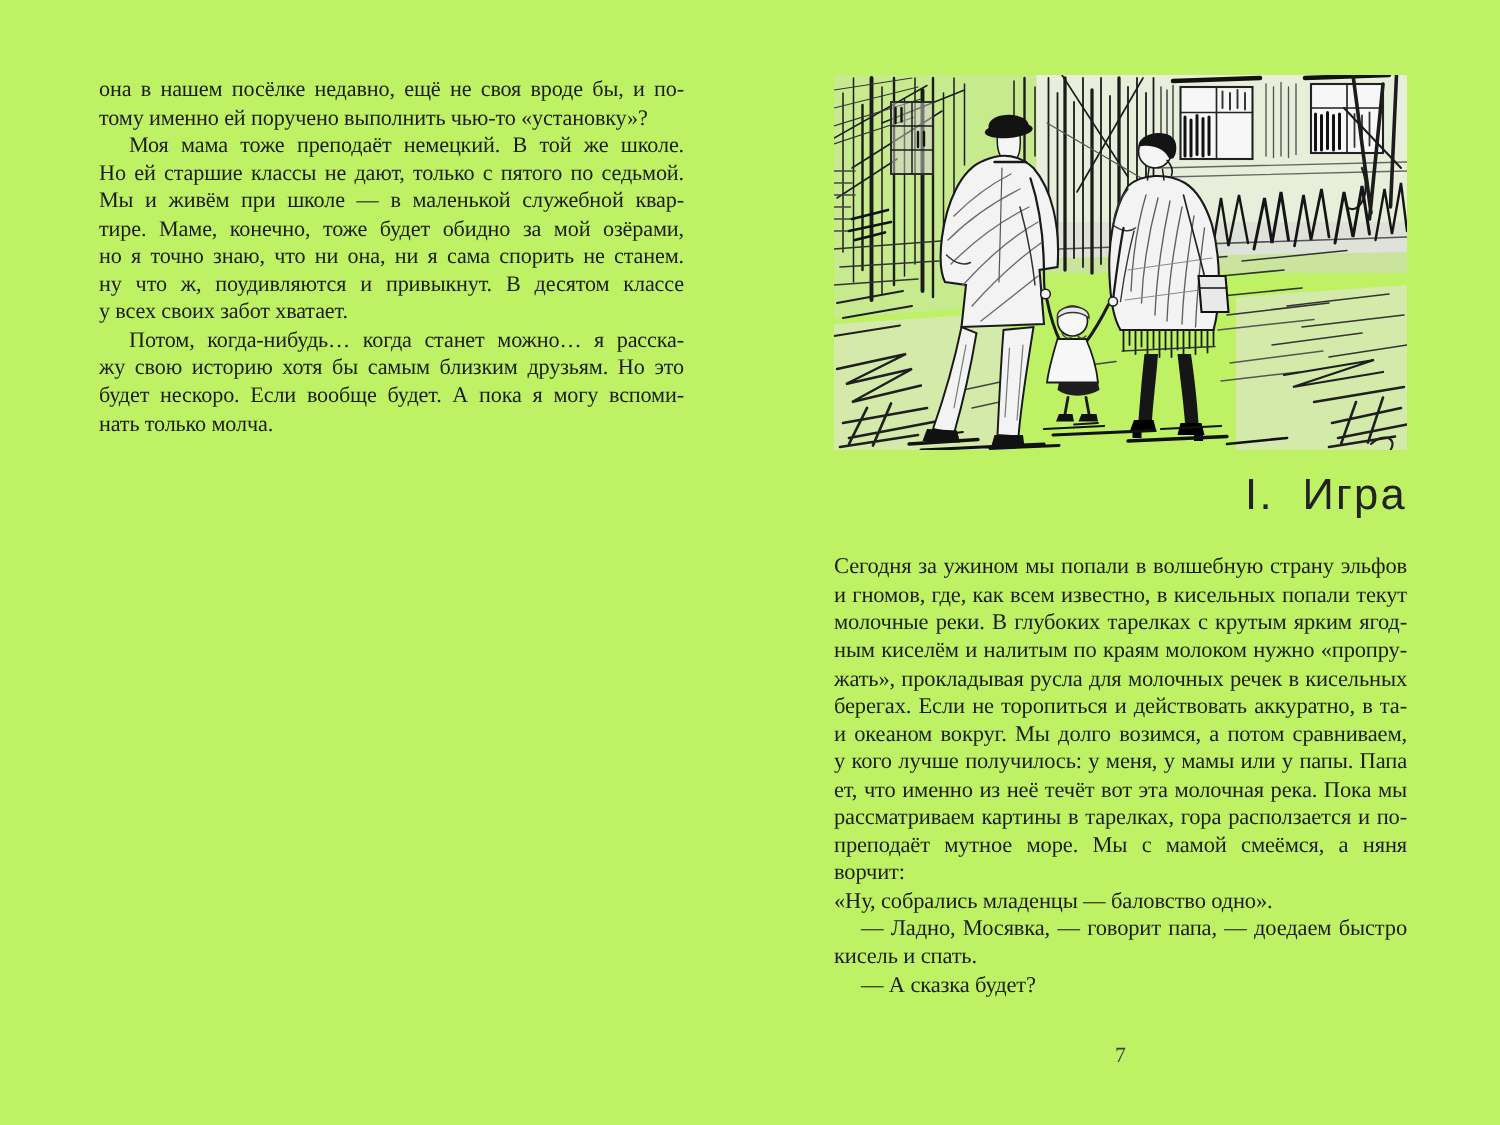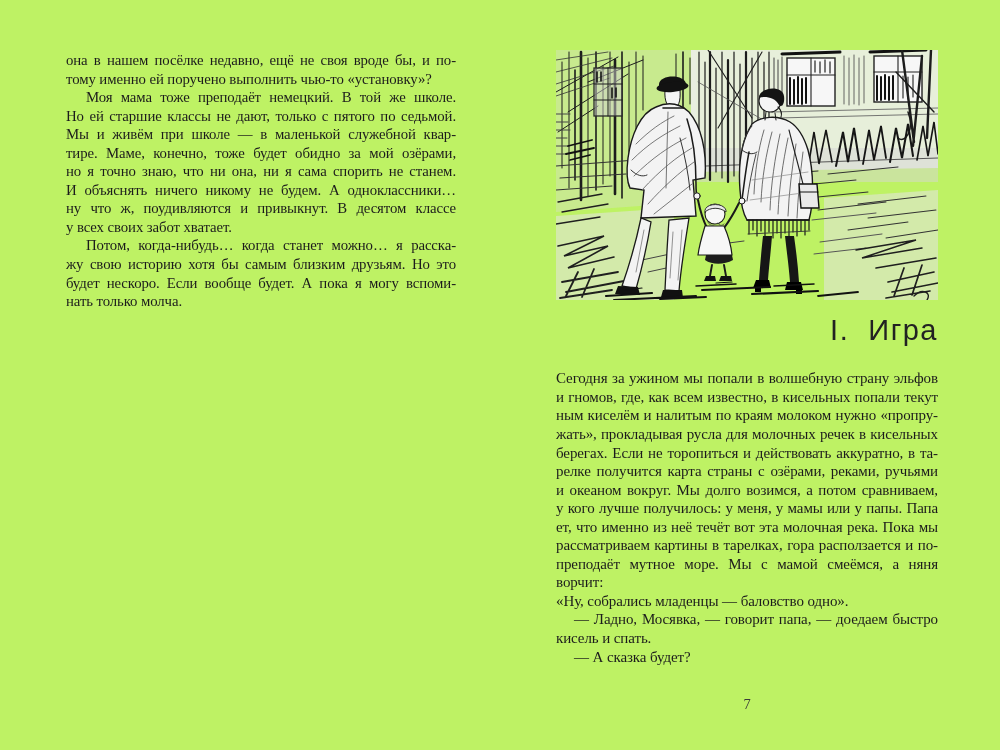--- a/index.html
+++ b/index.html
@@ -29,21 +29,20 @@
 <div class="canvas">
 
   <div id="left-text" class="page-text">
       <div class="line">она в нашем посёлке недавно, ещё не своя вроде бы, и по-</div>
       <div class="line last">тому именно ей поручено выполнить чью-то «установку»?</div>
       <div class="line indent">Моя мама тоже преподаёт немецкий. В той же школе.</div>
       <div class="line">Но ей старшие классы не дают, только с пятого по седьмой.</div>
       <div class="line">Мы и живём при школе — в маленькой служебной квар-</div>
       <div class="line">тире. Маме, конечно, тоже будет обидно за мой озёрами,</div>
       <div class="line">но я точно знаю, что ни она, ни я сама спорить не станем.</div>
-      <div class="line">И объяснять ничего никому не будем. А одноклассники…</div>
       <div class="line">ну что ж, поудивляются и привыкнут. В десятом классе</div>
       <div class="line last">у всех своих забот хватает.</div>
       <div class="line indent">Потом, когда-нибудь… когда станет можно… я расска-</div>
       <div class="line">жу свою историю хотя бы самым близким друзьям. Но это</div>
       <div class="line">будет нескоро. Если вообще будет. А пока я могу вспоми-</div>
       <div class="line last">нать только молча.</div>
     </div>
 
   <div id="right-page">
 
@@ -187,24 +186,24 @@
           <path d="M70,240 L86,238 M160,233 L176,232" stroke-width="1.2"></path>
         </g>
       </svg>
     </div>
 
     <h1 class="chapter-title">I.  Игра</h1>
 
     <div id="right-text" class="page-text">
         <div class="line">Сегодня за ужином мы попали в волшебную страну эльфов</div>
         <div class="line">и гномов, где, как всем известно, в кисельных попали текут</div>
+        <div class="line">молочные реки. В глубоких тарелках с крутым ярким ягод-</div>
         <div class="line">ным киселём и налитым по краям молоком нужно «пропру-</div>
         <div class="line">жать», прокладывая русла для молочных речек в кисельных</div>
         <div class="line">берегах. Если не торопиться и действовать аккуратно, в та-</div>
-        <div class="line">релке получится карта страны с озёрами, реками, ручьями</div>
         <div class="line">и океаном вокруг. Мы долго возимся, а потом сравниваем,</div>
         <div class="line">у кого лучше получилось: у меня, у мамы или у папы. Папа</div>
         <div class="line">ет, что именно из неё течёт вот эта молочная река. Пока мы</div>
         <div class="line">рассматриваем картины в тарелках, гора расползается и по-</div>
         <div class="line">преподаёт мутное море. Мы с мамой смеёмся, а няня ворчит:</div>
         <div class="line last">«Ну, собрались младенцы — баловство одно».</div>
         <div class="line indent">— Ладно, Мосявка, — говорит папа, — доедаем быстро</div>
         <div class="line last">кисель и спать.</div>
         <div class="line last indent">— А сказка будет?</div>
       </div>

